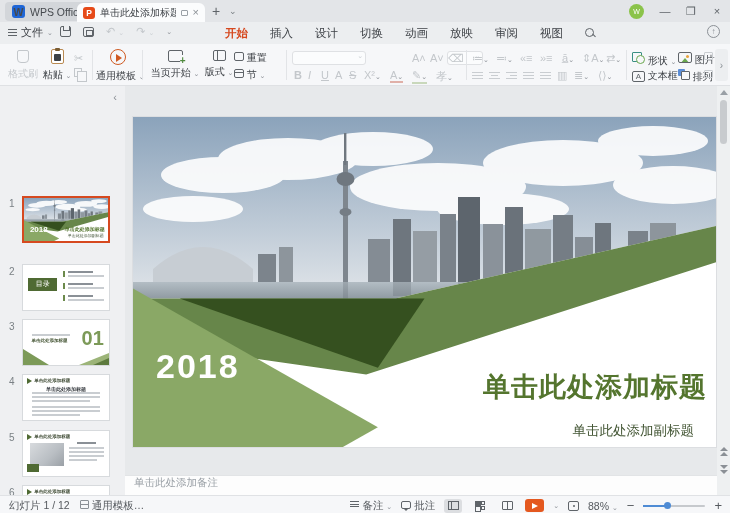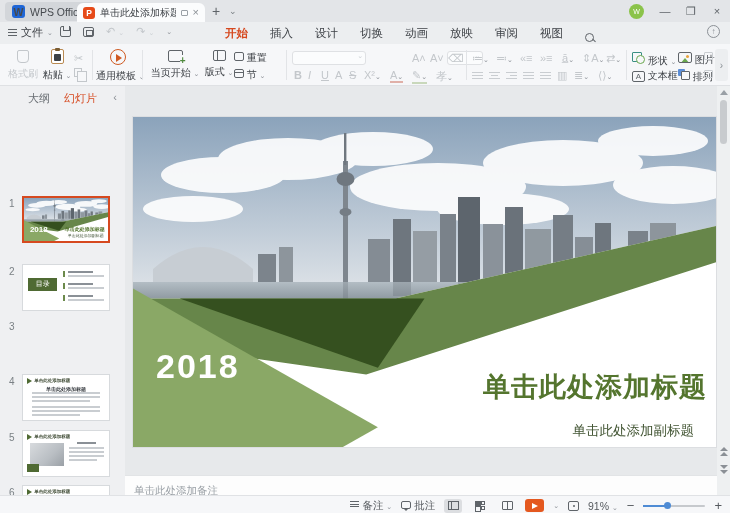--- a/index.html
+++ b/index.html
@@ -28,21 +28,21 @@
   .menurow { position:absolute; left:0; top:22px; width:730px; height:22px; background:#eceef0; }
   .filebtn { position:absolute; left:8px; top:3px; display:flex; align-items:center; gap:4px; color:#3d4146; }
   .hamb { display:inline-block; width:9px; }
   .hamb i { display:block; height:1px; background:#5f6469; margin:2px 0; }
   .qbar { position:absolute; left:60px; top:3px; display:flex; align-items:center; gap:12px; color:#5f6469; }
   .qbar .dis { color:#c3c7cb; }
   .ic-save { display:inline-block; width:11px; height:11px; border:1.2px solid #5f6469; border-radius:2px; position:relative; }
   .ic-save:before { content:""; position:absolute; left:2px; top:-1px; width:5px; height:4px; background:#eceef0; border:1.2px solid #5f6469; border-top:none; }
   .ic-print { display:inline-block; width:11px; height:10px; border:1.2px solid #5f6469; border-radius:2px; position:relative; }
   .ic-print:before { content:""; position:absolute; left:2px; top:2px; width:5px; height:4px; border:1px solid #5f6469; }
-  .menu-tabs { position:absolute; left:224px; top:0; height:22px; display:flex; align-items:flex-end; gap:20px; font-size:11.5px; color:#3d4146; }
+  .menu-tabs { position:absolute; left:224px; top:0; height:22px; display:flex; align-items:center; gap:20px; font-size:11.5px; color:#3d4146; }
   .mtab { position:relative; padding:3px 1px; }
   .mtab.active { color:#d6491f; font-weight:bold; }
   .mtab.active:after { content:""; position:absolute; left:0; right:0; bottom:-2px; height:2px; background:#d6491f; }
   .ic-search { display:inline-block; width:12px; height:12px; position:relative; }
   .ic-search:before { content:""; position:absolute; left:1px; top:1px; width:7px; height:7px; border:1.3px solid #5f6469; border-radius:50%; }
   .ic-search:after { content:""; position:absolute; left:8px; top:8px; width:4px; height:1.3px; background:#5f6469; transform:rotate(45deg); }
   .ic-upcircle { position:absolute; right:10px; top:3px; width:13px; height:13px; border:1.2px solid #8b9096; border-radius:50%; color:#8b9096; font-size:8px; text-align:center; line-height:12px; }
 
   
   .ribbon { position:absolute; left:0; top:44px; width:730px; height:42px; background:#f6f7f9; border-bottom:1px solid #dfe1e4; }
@@ -140,21 +140,21 @@
   
   .canvas { position:absolute; left:125px; top:86px; width:592px; height:409px; background:#e7e9eb; }
   .slide { position:absolute; left:8px; top:31px; width:583px; height:330px; background:#fff; box-shadow:0 0 0 1px #dcdee1; overflow:hidden; }
   .sl-photo { position:absolute; inset:0; }
   .sl-photo svg { display:block; width:583px; height:190px; }
   .sl-year { position:absolute; left:23px; top:230px; font-size:34px; font-weight:bold; color:#fff; letter-spacing:2px; }
   .sl-title { position:absolute; right:9px; top:252px; font-size:27px; font-weight:bold; color:#54752e; letter-spacing:1px; white-space:nowrap; }
   .sl-sub { position:absolute; right:22px; top:305px; font-size:13.5px; color:#41543242; color:#415432; white-space:nowrap; }
 
   .notesbar { position:absolute; left:125px; top:475px; width:592px; height:20px; background:#fdfdfd; border-top:1px solid #e2e4e6; }
-  .notesbar span { position:absolute; left:9px; top:8px; color:#9aa0a6; font-size:10.5px; }
+  .notesbar span { position:absolute; left:9px; top:0; color:#9aa0a6; font-size:10.5px; }
 
   
   .vscroll { position:absolute; right:0; top:86px; width:13px; height:409px; background:#eef0f1; }
   .vthumb { position:absolute; left:3px; top:14px; width:7px; height:44px; background:#c8cbce; border-radius:4px; }
   .tri-up { width:0; height:0; border-left:4px solid transparent; border-right:4px solid transparent; border-bottom:5px solid #9aa0a6; margin:4px auto 0; }
   .dblarrow { position:absolute; left:2px; width:9px; }
   .dblarrow i { display:block; width:0; height:0; border-left:4px solid transparent; border-right:4px solid transparent; margin:1px auto; }
   .dbl-up i { border-bottom:4px solid #8b9096; }
   .dbl-dn i { border-top:4px solid #8b9096; }
 
@@ -402,24 +402,20 @@
     </div>
     <div class="rbtn" style="left:678px;top:25px">
       <span class="ic-arr"></span> <span>排列</span> <span class="dd">⌄</span>
     </div>
     <span class="mini-ic abs" style="left:704px;top:8px"></span>
     <span class="mini-ic abs" style="left:704px;top:26px"></span>
     <div class="more-panel">›</div>
   </div>
 
   <div class="sidebar">
-    <div class="sidetabs">
-      <span>大纲</span>
-      <span class="on">幻灯片</span>
-    </div>
     <span class="collapse">‹</span>
 
     <div class="thumb-item" style="top:110px;height:58px">
       <span class="tnum">1</span>
       <div class="tbox sel">
         <div class="m-photo clip-photo" style="height:100%">
           <svg preserveAspectRatio="none" viewBox="0 0 583 190" style="height:56%">
               <use href="#skyline"></use>
             </svg>
         </div>
@@ -448,20 +444,30 @@
           <div class="r">
               <div class="bar dk"></div>
               <div class="bar"></div>
             </div>
         </div>
       </div>
     </div>
 
     <div class="thumb-item" style="top:233px;height:49px">
       <span class="tnum">3</span>
+      <div class="tbox">
+        <div class="m-3line">
+            <div class="bar" style="width:100%"></div>
+            <div class="m-3t">单击此处添加标题</div>
+          </div>
+        <span class="m-01">01</span>
+        <span class="m-tri-r"></span>
+        <span class="m-tri-l"></span>
+        <span class="m-tri-r2"></span>
+      </div>
     </div>
 
     <div class="thumb-item" style="top:288px;height:49px">
       <span class="tnum">4</span>
       <div class="tbox">
         <div class="m-flaghead">
             <span class="m-flag"></span>
             <span class="m-htxt">单击此处添加标题</span>
           </div>
         <div class="m-center-t">单击此处添加标题</div>
@@ -550,39 +556,46 @@
         <i></i>
         <i></i>
       </div>
     <div class="dblarrow dbl-dn" style="top:378px">
         <i></i>
         <i></i>
       </div>
   </div>
 
   <div class="statusbar">
+    <div class="sb-left">
+      <span>幻灯片 1 / 12</span>
+      <span>
+        <span class="ic-template"></span>
+        <span>通用模板…</span>
+      </span>
+    </div>
     <div class="sb-right">
       <span><span class="mini3"><i></i><i></i><i></i></span> <span>备注</span> <span class="dd">⌄</span></span>
       <span><span class="ic-comment"></span> <span>批注</span></span>
       <span class="vw on">
           <span class="ic-vnorm"></span>
         </span>
       <span class="vw">
           <span class="ic-vgrid">
             <i></i>
             <b></b>
           </span>
         </span>
       <span class="vw">
           <span class="ic-vread"></span>
         </span>
       <span class="playbtn"></span>
       <span class="dd">⌄</span>
       <span class="ic-fit"></span>
-      <span><span>91%</span> <span class="dd">⌄</span></span>
+      <span><span>88%</span> <span class="dd">⌄</span></span>
       <span class="zpm">−</span>
       <span class="zslider">
         <span class="track"></span>
           <span class="fill"></span>
           <span class="knob"></span>
       </span>
       <span class="zpm">+</span>
     </div>
   </div>
 

